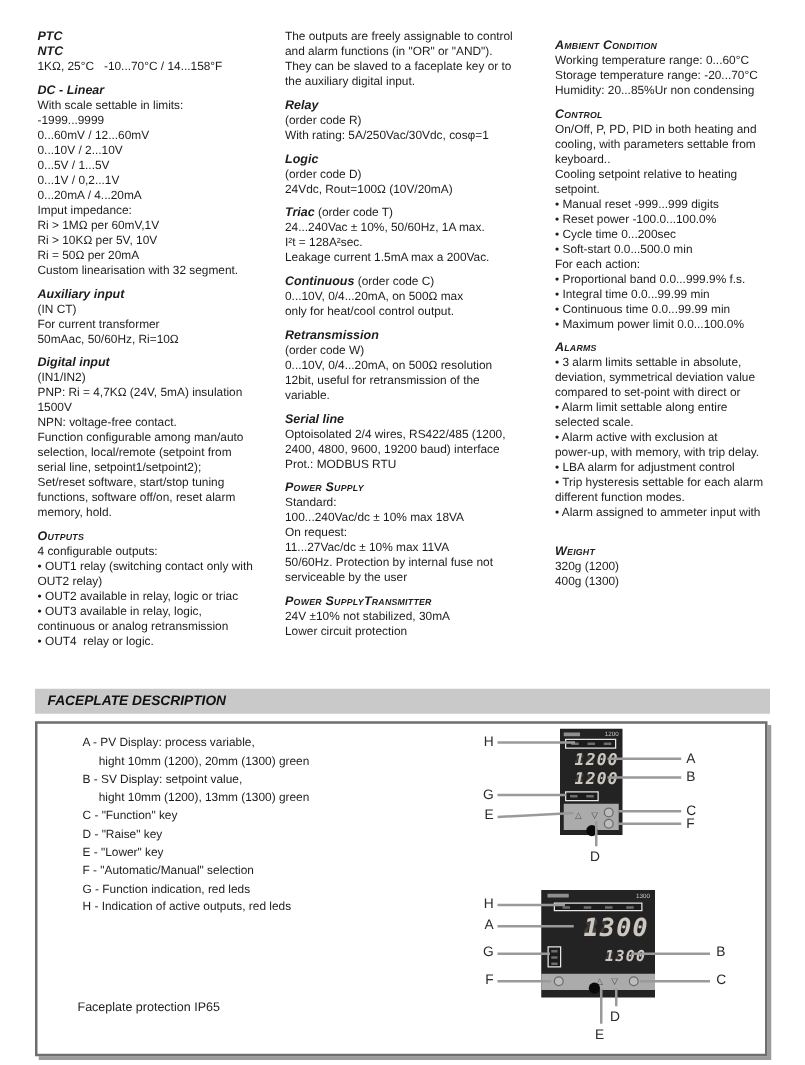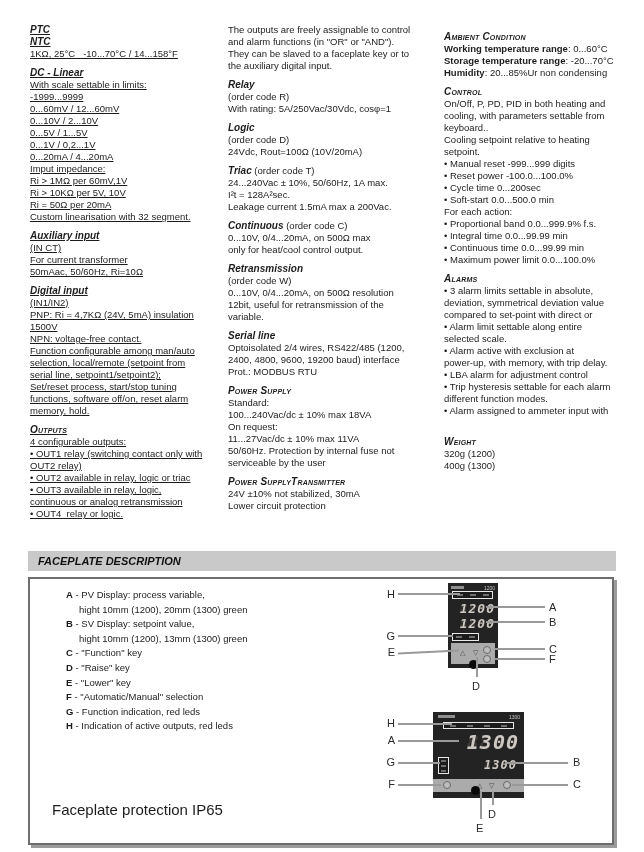--- a/index.html
+++ b/index.html
@@ -1,34 +1,34 @@
 <!DOCTYPE html>
 <html><head>
 <meta charset="utf-8">
 <style>
   html,body{margin:0;padding:0;}
   body{width:644px;height:852px;background:#ffffff;font-family:"Liberation Sans",sans-serif;color:#1c1c1c;position:relative;overflow:hidden;}
   .col{position:absolute;top:24px;font-size:9.5px;line-height:12px;}
-  #col1{left:30px;width:196px;text-decoration:underline;}
+  #col1{left:30px;width:196px;}
   #col2{left:228px;width:198px;}
   #col3{left:444px;width:204px;}
   .ln{white-space:pre-wrap;}
   .sh{font-weight:bold;font-style:italic;font-size:10px;margin-top:7px;white-space:pre-wrap;}
   .sh.tight{margin-top:0;}
   .sh.sc{font-variant:small-caps;letter-spacing:.2px;}
   .bi{font-weight:bold;font-style:italic;font-size:10px;}
-  .bd{font-weight:bold;margin-top:24px;}
+  .bd{font-weight:normal;margin-top:24px;}
   .hl{margin-top:7px;}
   .gap{height:12px;}
 
   .fp-bar{position:absolute;left:28px;top:551px;width:588px;height:20px;background:#c9c9c9;font-weight:bold;font-style:italic;font-size:11px;line-height:20px;padding-left:10px;box-sizing:border-box;color:#111;}
   .fp-box{position:absolute;left:28px;top:577px;width:586px;height:268px;border:2px solid #6e6e6e;background:#fff;box-shadow:3px 3px 0 0 #9c9c9c;box-sizing:border-box;}
   #legend{position:absolute;left:66px;top:588px;font-size:9.5px;line-height:14.6px;}
   .leg.cont{padding-left:13px;}
-  .fp-note{position:absolute;left:52px;top:801px;font-size:15px;}
+  .fp-note{position:absolute;left:62px;top:801px;font-size:10px;}
 
   .device{position:absolute;background:#232323;}
   #dev1{left:448px;top:583px;width:50px;height:85px;}
   #dev2{left:433px;top:712px;width:91px;height:86px;}
   .smudge{position:absolute;background:#8f8f8f;height:3px;}
   .model{position:absolute;color:#c8c8c8;font-size:5px;line-height:6px;}
   .strip{position:absolute;border:1px solid #e8e8e8;background:#1b1b1b;display:flex;align-items:center;justify-content:space-around;box-sizing:border-box;}
   .strip i{display:block;width:6px;height:2px;background:#6d6d6d;}
   .strip.vert{flex-direction:column;}
   .strip.vert i{width:5px;}
@@ -70,21 +70,21 @@
     <div class="ln">For current transformer</div>
     <div class="ln">50mAac, 50/60Hz, Ri=10Ω</div>
     <div class="sh">Digital input</div>
     <div class="ln">(IN1/IN2)</div>
     <div class="ln">PNP: Ri = 4,7KΩ (24V, 5mA) insulation</div>
     <div class="ln">1500V</div>
     <div class="ln">NPN: voltage-free contact.</div>
     <div class="ln">Function configurable among man/auto</div>
     <div class="ln">selection, local/remote (setpoint from</div>
     <div class="ln">serial line, setpoint1/setpoint2);</div>
-    <div class="ln">Set/reset process, start/stop tuning</div>
+    <div class="ln">Set/reset software, start/stop tuning</div>
     <div class="ln">functions, software off/on, reset alarm</div>
     <div class="ln">memory, hold.</div>
     <div class="sh sc">Outputs</div>
     <div class="ln">4 configurable outputs:</div>
     <div class="ln">• OUT1 relay (switching contact only with</div>
     <div class="ln">OUT2 relay)</div>
     <div class="ln">• OUT2 available in relay, logic or triac</div>
     <div class="ln">• OUT3 available in relay, logic,</div>
     <div class="ln">continuous or analog retransmission</div>
     <div class="ln">• OUT4  relay or logic.</div>

